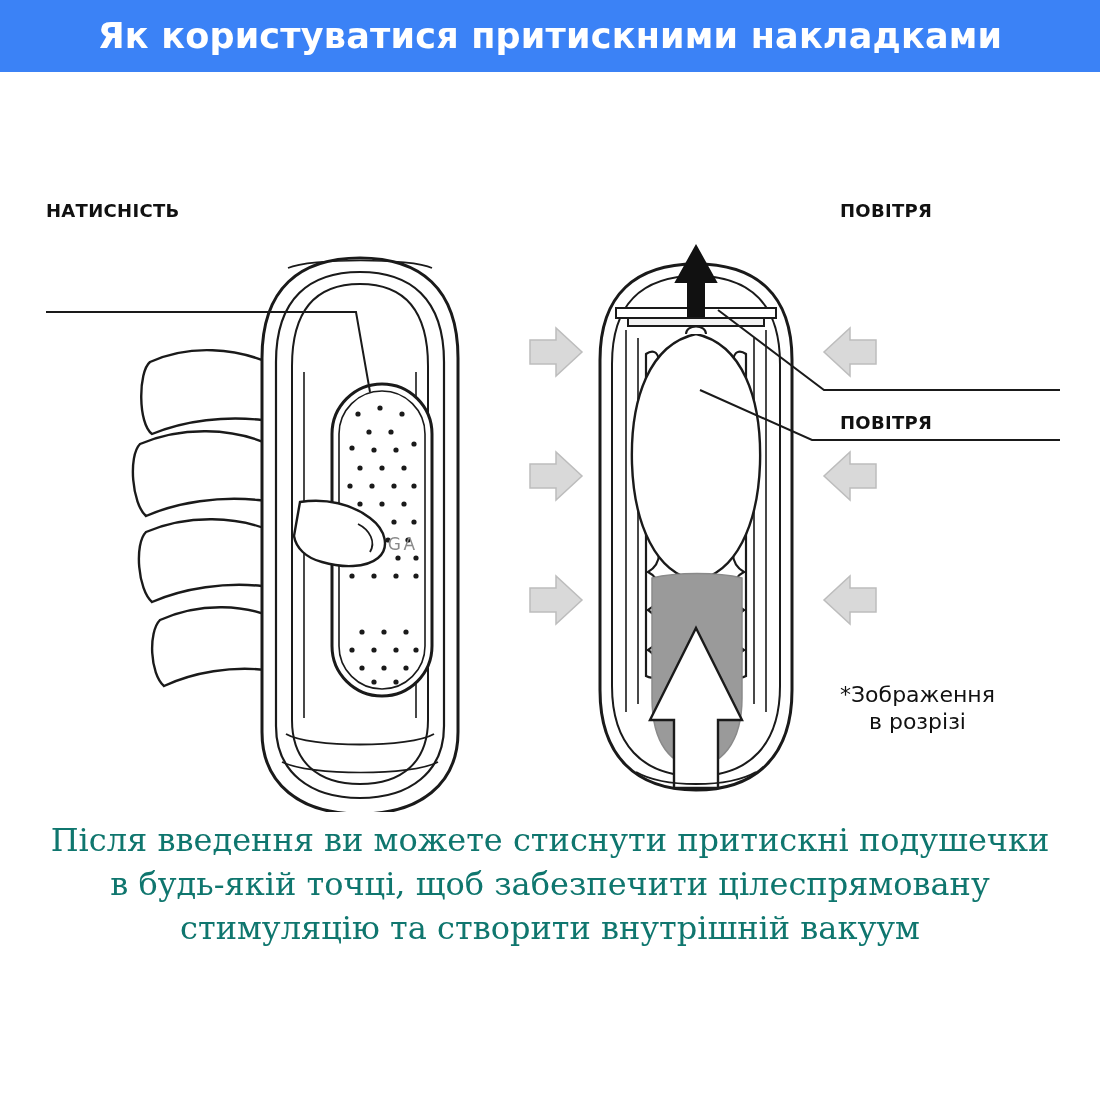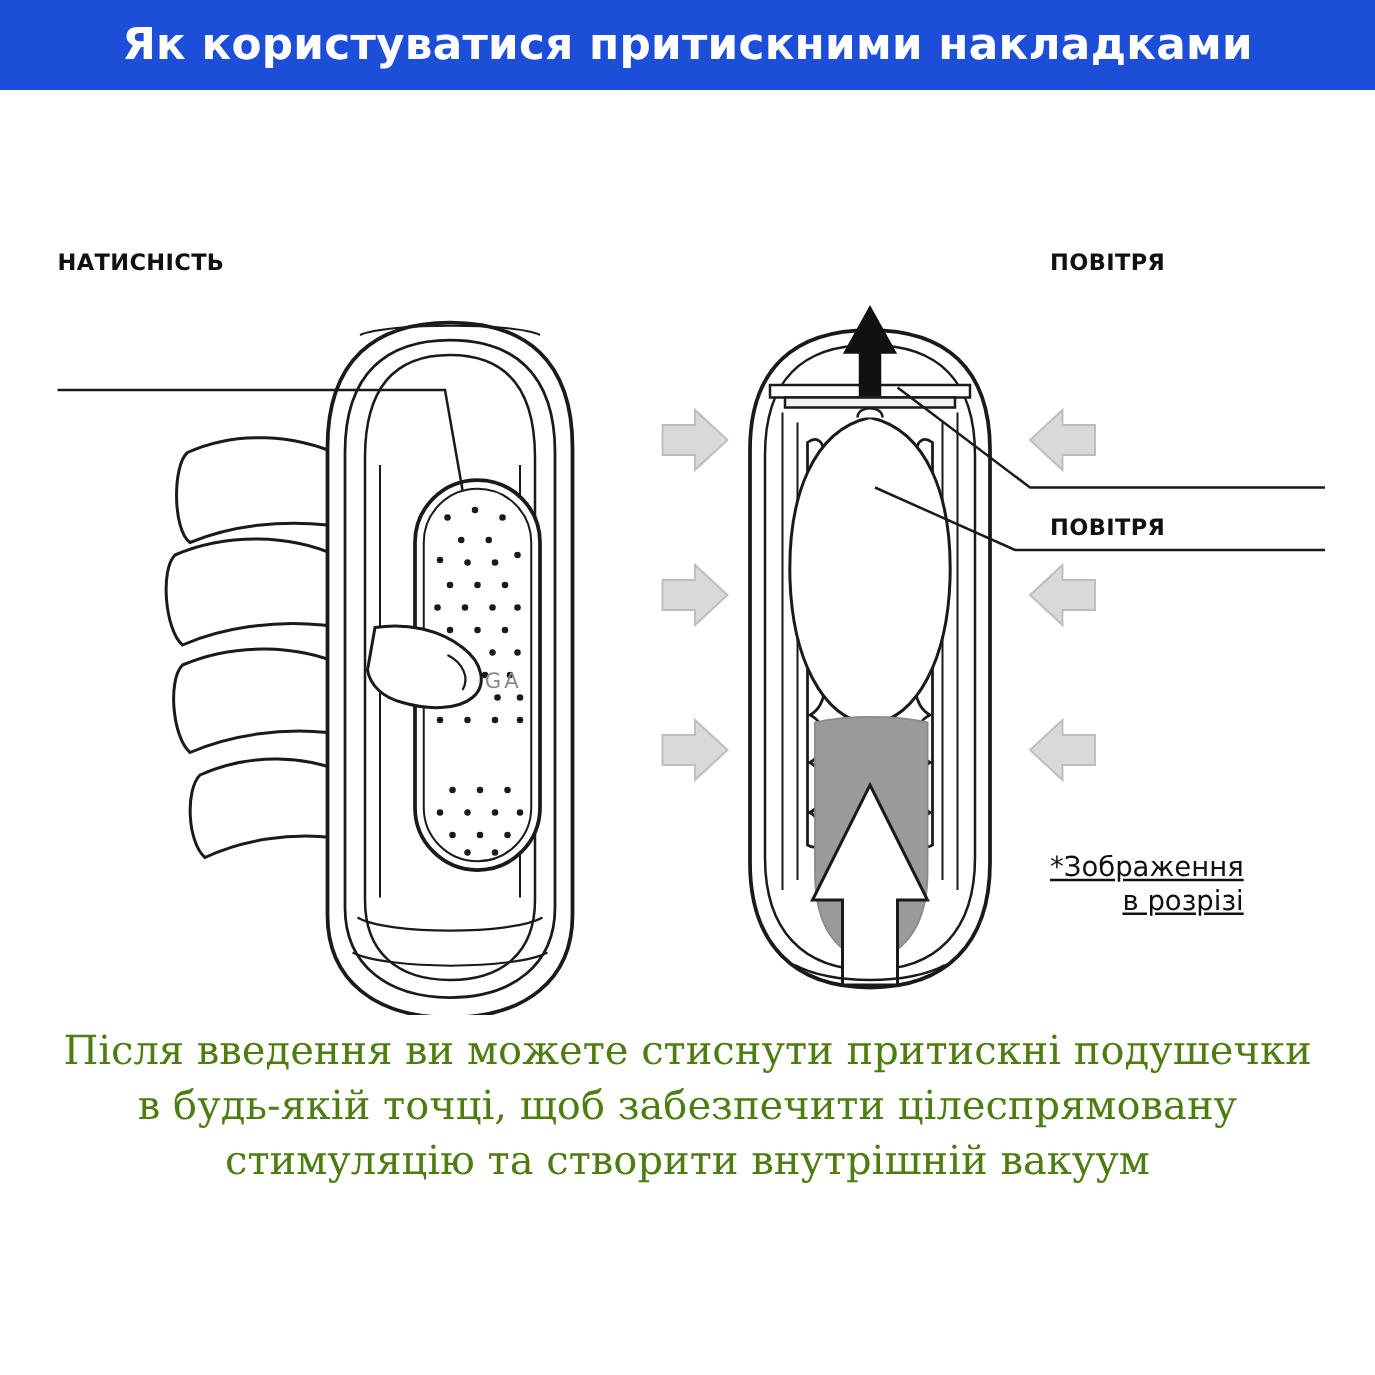--- a/index.html
+++ b/index.html
@@ -15,21 +15,21 @@
     overflow: hidden;
     position: relative;
   }
 
   
   .header-bar {
     position: absolute;
     left: 0; top: 0;
     width: 1100px;
     height: 72px;
-    background: #1d4ed8;
+    background: #3b82f6;
     display: flex;
     align-items: center;
     justify-content: center;
   }
   .header-title {
     color: #ffffff;
     font-size: 35px;
     font-weight: bold;
     letter-spacing: 0.2px;
     white-space: nowrap;
@@ -63,33 +63,33 @@
   .anno .desc {
     font-size: 22px;
     font-weight: normal;
     margin: 0;
     white-space: pre-line;
   }
 
   #anno-press   { left: 46px;  top: 128px; text-align: left; }
   #anno-air     { left: 840px; top: 128px; text-align: left; }
   #anno-vacuum  { left: 840px; top: 340px; text-align: left; }
-  #anno-note    { left: 840px; top: 610px; text-align: right; text-decoration: underline; }
+  #anno-note    { left: 840px; top: 610px; text-align: center; }
   #anno-note .desc { font-size: 22px; }
 
   
   .caption {
     position: absolute;
     left: 0;
     top: 818px;
     width: 1100px;
     text-align: center;
     font-size: 32px;
     line-height: 1.38;
-    color: #4d7c0f;
+    color: #0f766e;
     font-family: "DejaVu Serif", "Liberation Serif", serif;
     padding: 0 40px;
     box-sizing: border-box;
   }
 </style>
 </head>
 <body>
 
 <div class="header-bar">
   <div class="header-title">Як користуватися притискними накладками</div>

